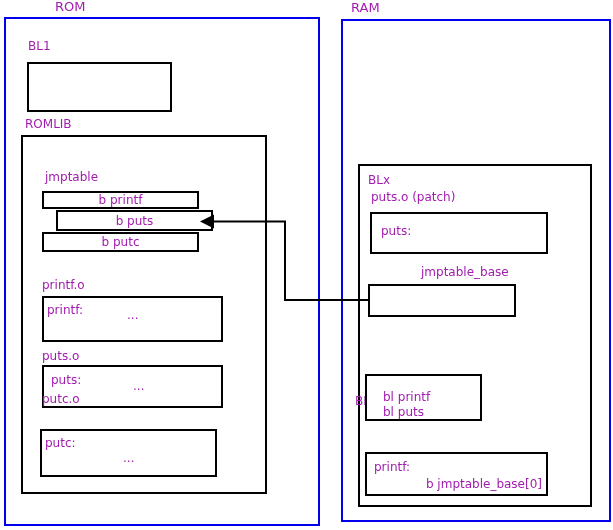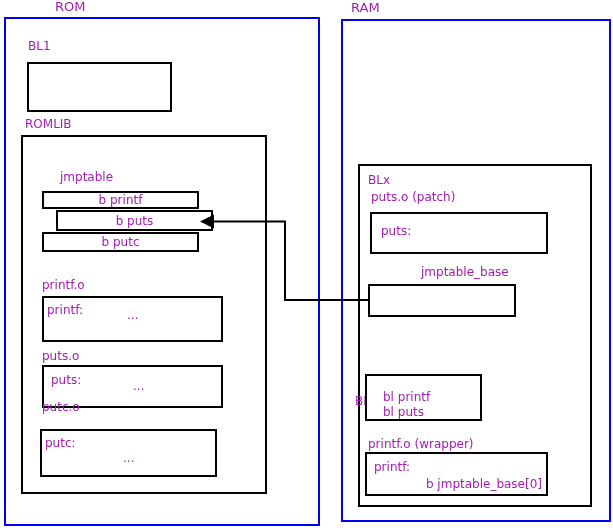--- a/index.html
+++ b/index.html
@@ -31,38 +31,38 @@
 
   <div class="lbl lbl-lg" style="left:55px;top:0px;">ROM</div>
   <div class="container" style="left:4px;top:17px;width:316px;height:509px;"></div>
 
   <div class="lbl" style="left:28px;top:39px;">BL1</div>
   <div class="box" style="left:27px;top:62px;width:145px;height:50px;"></div>
 
   <div class="lbl" style="left:25px;top:117px;">ROMLIB</div>
   <div class="box transparent" style="left:21px;top:135px;width:246px;height:359px;"></div>
 
-  <div class="lbl" style="left:60px;top:170px;">jmptable</div>
+  <div class="lbl" style="left:45px;top:170px;">jmptable</div>
   <div class="rowbox" style="left:42px;top:191px;width:157px;height:18px;line-height:15px;">b printf</div>
   <div class="rowbox" style="left:56px;top:210px;width:157px;height:21px;line-height:18px;">b puts</div>
   <div class="rowbox" style="left:42px;top:232px;width:157px;height:20px;line-height:17px;">b putc</div>
 
   <div class="lbl" style="left:42px;top:278px;">printf.o</div>
   <div class="box" style="left:42px;top:296px;width:181px;height:46px;">
     <span class="inner-text" style="left:3px;top:5px;">printf:</span>
     <span class="inner-text" style="left:83px;top:10px;">...</span>
   </div>
 
   <div class="lbl" style="left:42px;top:349px;">puts.o</div>
   <div class="box" style="left:42px;top:365px;width:181px;height:43px;">
     <span class="inner-text" style="left:7px;top:6px;">puts:</span>
     <span class="inner-text" style="left:89px;top:12px;">...</span>
   </div>
 
-  <div class="lbl" style="left:42px;top:392px;margin-top:8px;">putc.o</div>
+  <div class="lbl" style="left:42px;top:392px;">putc.o</div>
   <div class="box" style="left:40px;top:429px;width:177px;height:48px;">
     <span class="inner-text" style="left:3px;top:5px;">putc:</span>
     <span class="inner-text" style="left:81px;top:20px;">...</span>
   </div>
 
   <div class="lbl lbl-lg" style="left:351px;top:1px;">RAM</div>
   <div class="container" style="left:341px;top:19px;width:270px;height:503px;"></div>
 
   <div class="box transparent" style="left:358px;top:164px;width:234px;height:343px;"></div>
   <div class="lbl" style="left:368px;top:173px;">BLx</div>
@@ -74,19 +74,18 @@
 
   <div class="lbl" style="left:373px;top:265px;margin-left:48px;">jmptable_base</div>
   <div class="box" style="left:368px;top:284px;width:148px;height:33px;"></div>
 
   <div class="lbl" style="left:355px;top:361px;margin-top:33px;">BLx.o</div>
   <div class="box" style="left:365px;top:374px;width:117px;height:47px;">
     <span class="stack" style="left:16px;top:14px;">bl printf</span>
     <span class="stack" style="left:16px;top:29px;">bl puts</span>
   </div>
 
-  <div class="lbl" style="left:368px;top:437px;">printf.o (wrapper)</div>
   <div class="box" style="left:365px;top:452px;width:183px;height:44px;">
     <span class="inner-text" style="left:7px;top:6px;">printf:</span>
     <span class="inner-text" style="right:4px;bottom:3px;">b jmptable_base[0]</span>
   </div>
 
 </div>
 
 </body></html>

